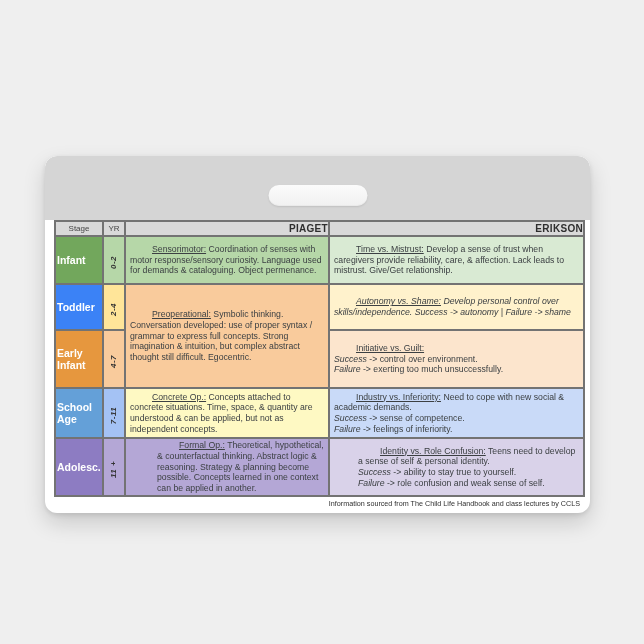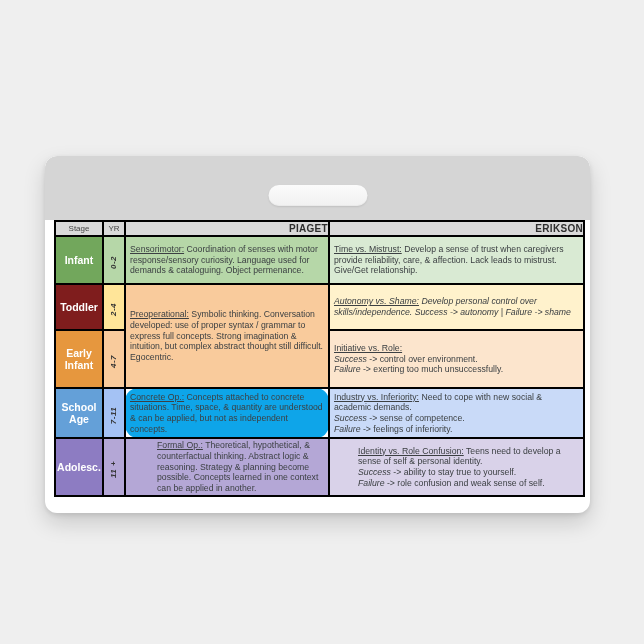--- a/index.html
+++ b/index.html
@@ -24,49 +24,49 @@
     position:absolute;left:50%;top:29px;transform:translateX(-50%);
     width:99px;height:21px;border-radius:11px;
     background:linear-gradient(#fbfbfb,#f1f1f1);
     box-shadow:0 1px 2px rgba(0,0,0,0.10), inset 0 -1px 1px rgba(0,0,0,0.03);
   }
   .table-wrap{padding:0 5px 0 9px;}
   table.stages{
     width:100%;border-collapse:collapse;table-layout:fixed;
   }
   table.stages td,table.stages th{
-    border:2px solid #000000;
+    border:2px solid #737373;
     overflow:hidden;
   }
   th.small-head{
     background:#d9d9d9;font-size:8px;font-weight:normal;
     color:#454545;height:13px;text-align:center;padding:0;
   }
   th.big-head{
     background:#d9d9d9;font-size:10px;font-weight:bold;
     color:#2e2e2e;height:13px;text-align:right;padding:0;letter-spacing:0.3px;
   }
   td.stage-cell{
-    text-align:center;vertical-align:middle;
+    text-align:left;vertical-align:middle;
     color:#ffffff;font-weight:bold;font-size:10.5px;line-height:1.15;
     padding:12px 1px;
   }
   td.yr-cell{
     text-align:center;vertical-align:middle;padding:0;
   }
   td.yr-cell .yr-rot{
     display:inline-block;transform:rotate(-90deg);
     font-size:8px;font-weight:bold;font-style:italic;color:#333333;
     white-space:nowrap;letter-spacing:0.5px;
   }
   td.content-cell{
     vertical-align:middle;padding:1px 4px;
     font-size:8.7px;line-height:1.24;color:#3c4043;
   }
-  .seg-u{text-decoration:underline;}
+  .seg-u{text-decoration:underline;margin-left:22px;}
   .seg-i{font-style:italic;}
   .card-footer{
     text-align:right;font-size:7.2px;color:#2f2f2f;
     padding:2px 10px 0 0;
   }
 </style>
 </head>
 <body>
 
 <div class="badge-card">
@@ -91,39 +91,40 @@
         </tr>
       </thead>
       <tbody>
           <tr style="height: 48px;">
             <td class="stage-cell" style="background: rgb(114, 167, 92);">Infant</td>
             <td class="yr-cell" style="background: rgb(182, 215, 168);"><span class="yr-rot">0-2</span></td>
             <td class="content-cell" style="background: rgb(182, 215, 168);"><span class="seg-u">Sensorimotor:</span><span> Coordination of senses with motor response/sensory curiosity. Language used for demands &amp; cataloguing. Object permenance.</span></td>
             <td class="content-cell" style="background: rgb(217, 234, 211);"><span class="seg-u">Time vs. Mistrust:</span><span> Develop a sense of trust when caregivers provide reliability, care, &amp; affection. Lack leads to mistrust. Give/Get relationship.</span></td>
           </tr>
           <tr style="height: 46px;">
-            <td class="stage-cell" style="background: #7f1d1d;">Toddler</td>
+            <td class="stage-cell" style="background: #3b82f6;">Toddler</td>
             <td class="yr-cell" style="background: rgb(255, 229, 153);"><span class="yr-rot">2-4</span></td>
             <td class="content-cell" rowspan="2" style="background: rgb(249, 203, 156);"><span class="seg-u">Preoperational:</span><span> Symbolic thinking. Conversation developed: use of proper syntax / grammar to express full concepts. Strong imagination &amp; intuition, but complex abstract thought still difficult. Egocentric.</span></td>
             <td class="content-cell" style="background: rgb(255, 242, 204); font-style: italic;"><span class="seg-u">Autonomy vs. Shame:</span><span> Develop personal control over skills/independence. Success -&gt; autonomy | Failure -&gt; shame</span></td>
           </tr>
           <tr style="height: 58px;">
             <td class="stage-cell" style="background: rgb(230, 151, 62);">Early Infant</td>
             <td class="yr-cell" style="background: rgb(249, 203, 156);"><span class="yr-rot">4-7</span></td>
-            <td class="content-cell" style="background: rgb(252, 229, 205);"><span class="seg-u">Initiative vs. Role:</span><br><span class="seg-i">Success</span><span> -&gt; control over environment.</span><br><span class="seg-i">Failure</span><span> -&gt; exerting too much unsuccessfully.</span></td>
+            <td class="content-cell" style="background: rgb(252, 229, 205);"><span class="seg-u">Initiative vs. Guilt:</span><br><span class="seg-i">Success</span><span> -&gt; control over environment.</span><br><span class="seg-i">Failure</span><span> -&gt; exerting too much unsuccessfully.</span></td>
           </tr>
           <tr style="height: 46px;">
             <td class="stage-cell" style="background: rgb(100, 160, 216);">School Age</td>
             <td class="yr-cell" style="background: rgb(164, 194, 244);"><span class="yr-rot">7-11</span></td>
-            <td class="content-cell" style="background: #0ea5e9; border-radius: 13px;"><span class="seg-u">Concrete Op.:</span><span> Concepts attached to concrete situations. Time, space, &amp; quantity are understood &amp; can be applied, but not as independent concepts.</span></td>
+            <td class="content-cell" style="background: #fef9c3;"><span class="seg-u">Concrete Op.:</span><span> Concepts attached to concrete situations. Time, space, &amp; quantity are understood &amp; can be applied, but not as independent concepts.</span></td>
             <td class="content-cell" style="background: rgb(201, 218, 248);"><span class="seg-u">Industry vs. Inferiority:</span><span> Need to cope with new social &amp; academic demands.</span><br><span class="seg-i">Success</span><span> -&gt; sense of competence.</span><br><span class="seg-i">Failure</span><span> -&gt; feelings of inferiority.</span></td>
           </tr>
           <tr style="height: 55px;">
             <td class="stage-cell" style="background: rgb(141, 124, 194);">Adolesc.</td>
             <td class="yr-cell" style="background: rgb(180, 167, 214);"><span class="yr-rot">11 +</span></td>
             <td class="content-cell" style="background: rgb(180, 167, 214); padding-left: 31px;"><span class="seg-u">Formal Op.:</span><span> Theoretical, hypothetical, &amp; counterfactual thinking. Abstract logic &amp; reasoning. Strategy &amp; planning become possible. Concepts learned in one context can be applied in another.</span></td>
             <td class="content-cell" style="background: rgb(217, 210, 233); padding-left: 28px;"><span class="seg-u">Identity vs. Role Confusion:</span><span> Teens need to develop a sense of self &amp; personal identity.</span><br><span class="seg-i">Success</span><span> -&gt; ability to stay true to yourself.</span><br><span class="seg-i">Failure</span><span> -&gt; role confusion and weak sense of self.</span></td>
           </tr>
         </tbody>
     </table>
   </div>
 
+  <div class="card-footer">Information sourced from The Child Life Handbook and class lectures by CCLS</div>
 </div>
 
 </body></html>

